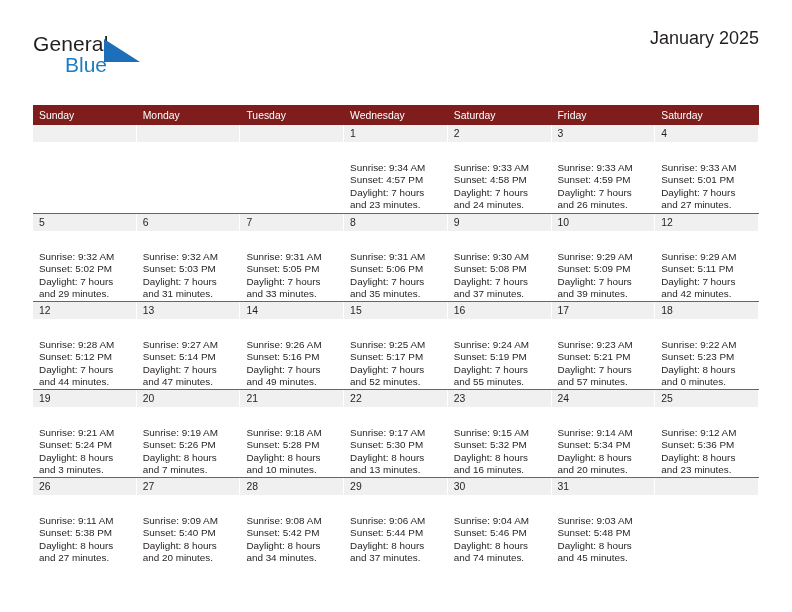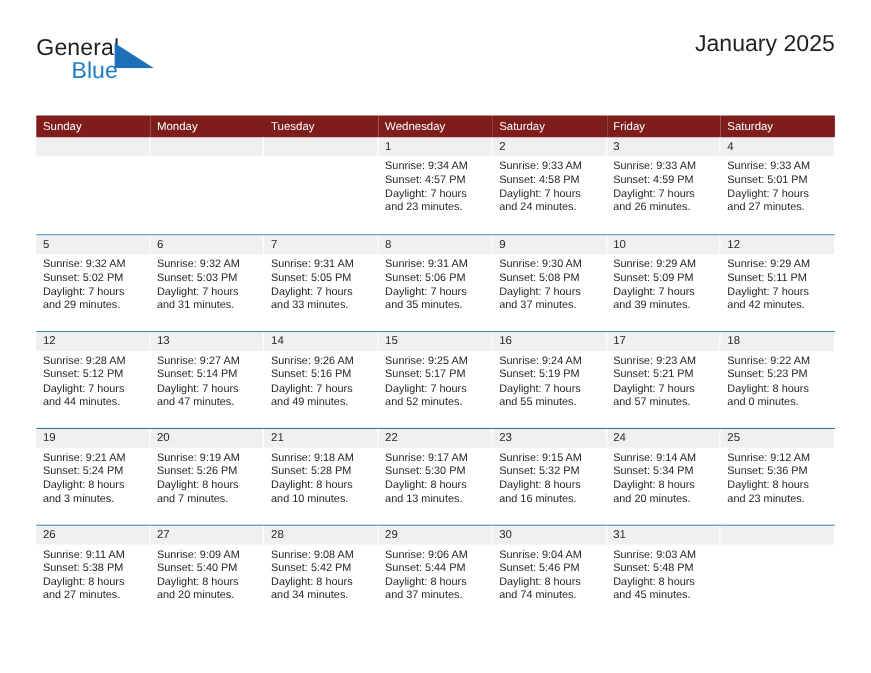--- a/index.html
+++ b/index.html
@@ -63,21 +63,21 @@
     height: 23px;
   }
 
   .title-block {
     position: absolute;
     right: 0;
     top: 0;
     text-align: right;
   }
   .cal-title {
-    font-size: 21px;
+    font-size: 18px;
     color: #231f20;
     line-height: 1.18;
     white-space: nowrap;
   }
   .cal-subtitle {
     margin-top: 7px;
     font-size: 13.2px;
     color: #231f20;
     font-weight: bold;
     white-space: nowrap;
@@ -137,20 +137,21 @@
   }
   .daycell.empty .daynum-band {
     background: #f0f0f0;
   }
 
   .details {
     padding: 4px 6px 0 6px;
     font-size: 9.9px;
     line-height: 12.4px;
     color: #231f20;
+    margin-top: 16px;
   }
   .details div {
     white-space: nowrap;
   }
 </style>
 </head>
 <body>
 
 <div class="page">
 

